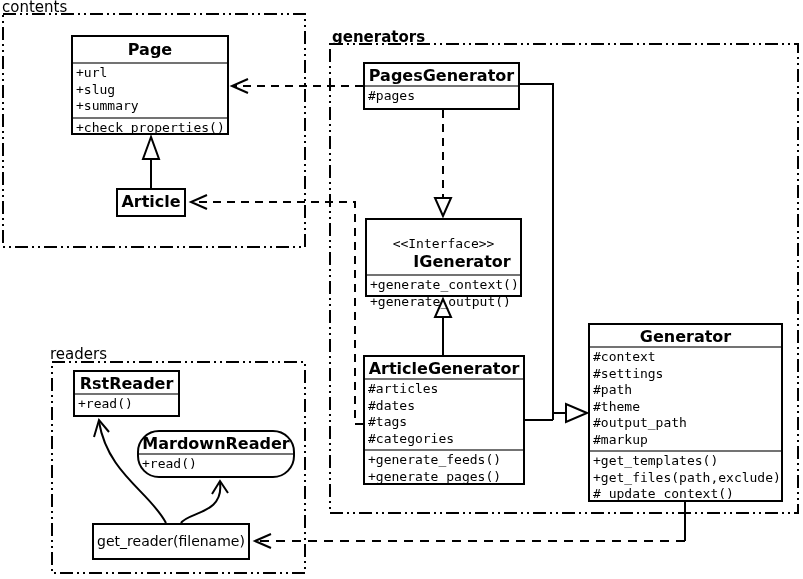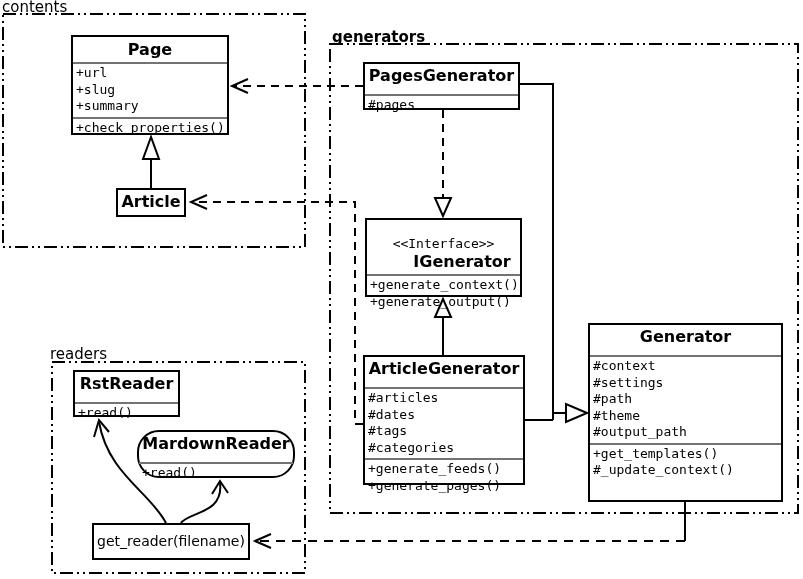--- a/index.html
+++ b/index.html
@@ -28,21 +28,21 @@
     border: 2px solid #000;
     color: #000;
   }
   .uml-title {
     font: bold 16px/1 "DejaVu Sans", sans-serif;
     text-align: center;
     padding: 5px 4px 4px 4px;
     white-space: nowrap;
     overflow: hidden;
   }
-  .uml-title.compact { padding: 4px 2px 10px 2px; }
+  .uml-title.compact { padding: 4px 2px 1px 2px; }
   .uml-section { border-top: 2px solid #737373; padding: 1px 0 2px 0; }
   .member {
     font: 13px/16.5px "DejaVu Sans Mono", monospace;
     padding: 0 3px;
     white-space: nowrap;
     overflow: hidden;
   }
   .stereotype {
     font: 13px/16px "DejaVu Sans Mono", monospace;
     text-align: center;
@@ -183,23 +183,25 @@
   </div>
 
   <div class="uml-class" style="left:588px;top:323px;width:195px;height:179px;">
     <div class="uml-title compact">Generator</div>
     <div class="uml-section">
       <div class="member">#context</div>
       <div class="member">#settings</div>
       <div class="member">#path</div>
       <div class="member">#theme</div>
       <div class="member">#output_path</div>
+      <div class="member">#markup</div>
     </div>
     <div class="uml-section">
       <div class="member">+get_templates()</div>
+      <div class="member">+get_files(path,exclude)</div>
       <div class="member">#_update_context()</div>
     </div>
   </div>
 
   <div class="uml-class" style="left:73px;top:370px;width:107px;height:47px;">
     <div class="uml-title compact">RstReader</div>
     <div class="uml-section">
       <div class="member">+read()</div>
     </div>
   </div>

